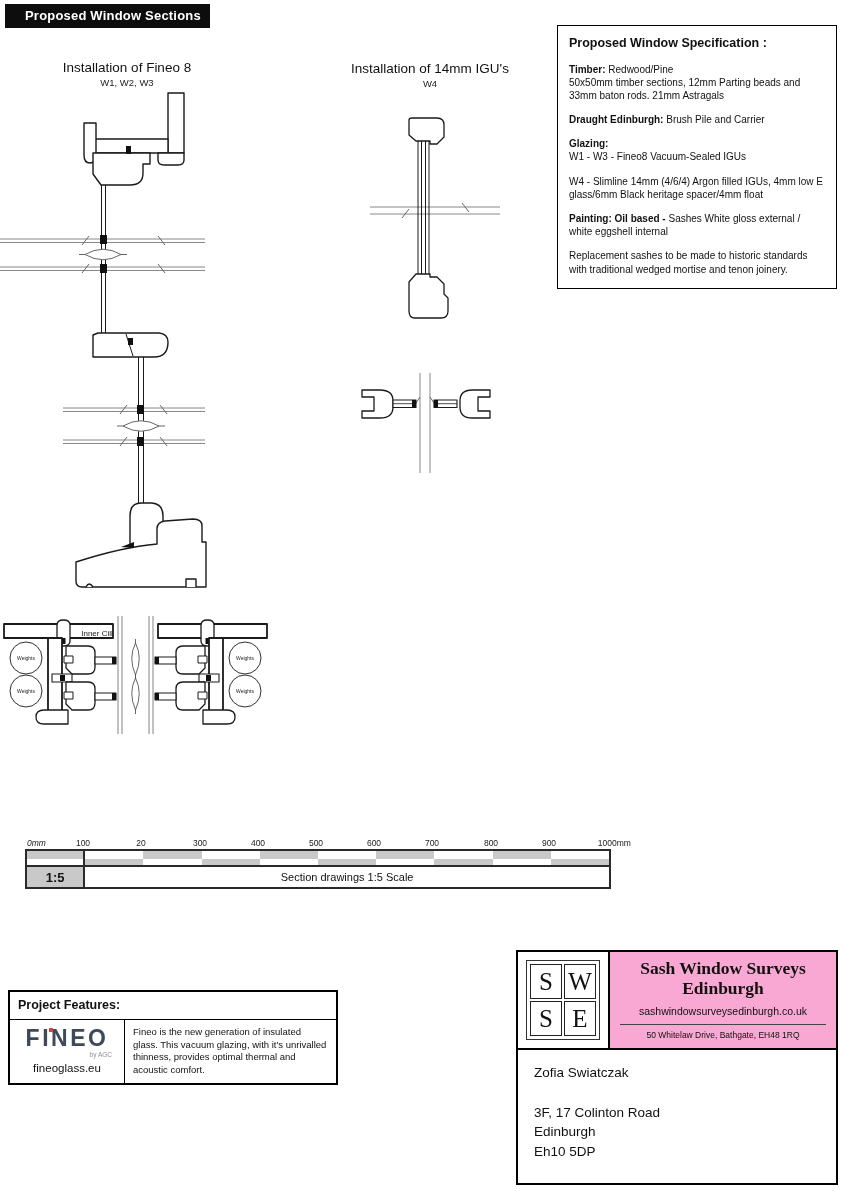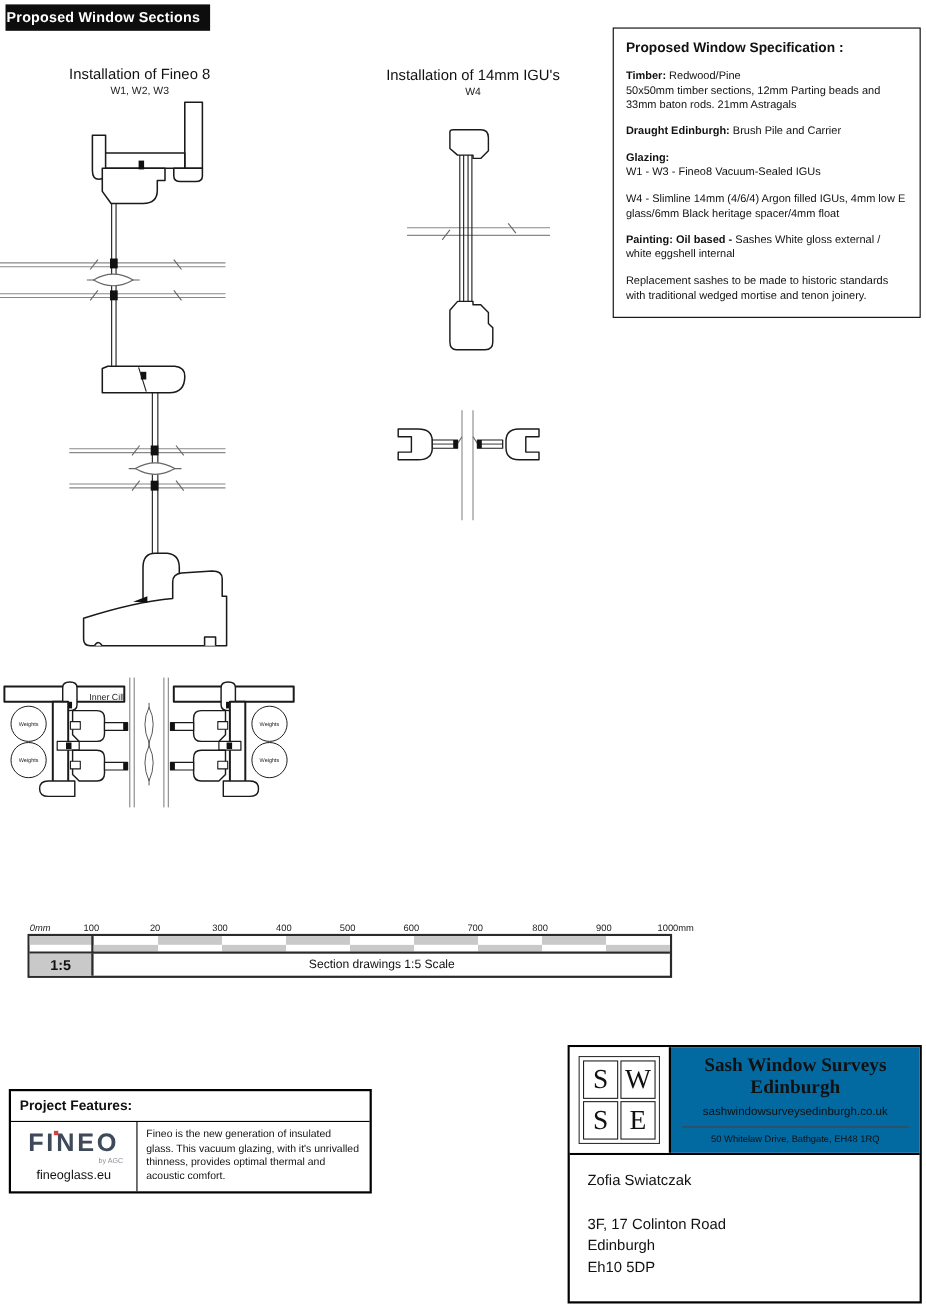--- a/index.html
+++ b/index.html
@@ -6,21 +6,21 @@
   html,body { margin:0; padding:0; }
   body {
     width:842px; height:1191px; position:relative; background:#fff;
     font-family:"Liberation Sans", sans-serif; color:#111; overflow:hidden;
   }
   .abs { position:absolute; }
 
   
   .title-badge {
     left:5px; top:4px; background:#0d0d0d; color:#fff;
-    font-weight:bold; font-size:13px; padding:4px 9px 5px 1px; letter-spacing:.2px;
+    font-weight:bold; font-size:13px; padding:4px 9px 5px 20px; letter-spacing:.2px;
   }
 
   
   .dwg-title { font-size:13.5px; text-align:center; width:200px; }
   .dwg-sub { font-size:9.5px; text-align:center; width:200px; color:#222; }
 
   
   .spec-box {
     left:557px; top:25px; width:280px; border:1px solid #000; background:#fff;
     padding:9px 12px 12px 11px; font-size:10px; line-height:1.32;
@@ -58,21 +58,21 @@
   .fineo-site { font-size:11.5px; color:#111; }
   .features-desc { flex:1; padding:6px 8px; font-size:9.5px; line-height:1.33; }
 
   
   .titleblock { left:516px; top:950px; width:322px; height:235px; border:2px solid #000; background:#fff; }
   .tb-head { display:flex; height:98px; border-bottom:2px solid #000; }
   .tb-logo-cell { width:92px; background:#fff; border-right:2px solid #000; display:flex; align-items:center; justify-content:center; }
   .tb-logo { width:74px; height:80px; border:1px solid #333; padding:3px; display:grid; grid-template-columns:1fr 1fr; grid-template-rows:1fr 1fr; gap:2px; }
   .tb-logo div { border:1.5px solid #222; display:flex; align-items:center; justify-content:center;
                  font-family:"Liberation Serif", serif; font-size:25px; }
-  .tb-company { flex:1; background:#0369a1; text-align:center; padding-top:7px; }
+  .tb-company { flex:1; background:#f9a8d4; text-align:center; padding-top:7px; }
   .tb-name { font-family:"Liberation Serif", serif; font-weight:bold; font-size:17.5px; line-height:1.12; }
   .tb-site { font-size:10.5px; margin-top:7px; }
   .tb-divider { border-top:1px solid #444; margin:7px 10px 0 10px; }
   .tb-address { font-size:8.5px; margin-top:5px; }
   .tb-customer { padding:13px 0 0 16px; font-size:13.5px; line-height:1.45; }
   .tb-cust-name { margin-bottom:20px; }
 </style>
 </head>
 <body>
 

